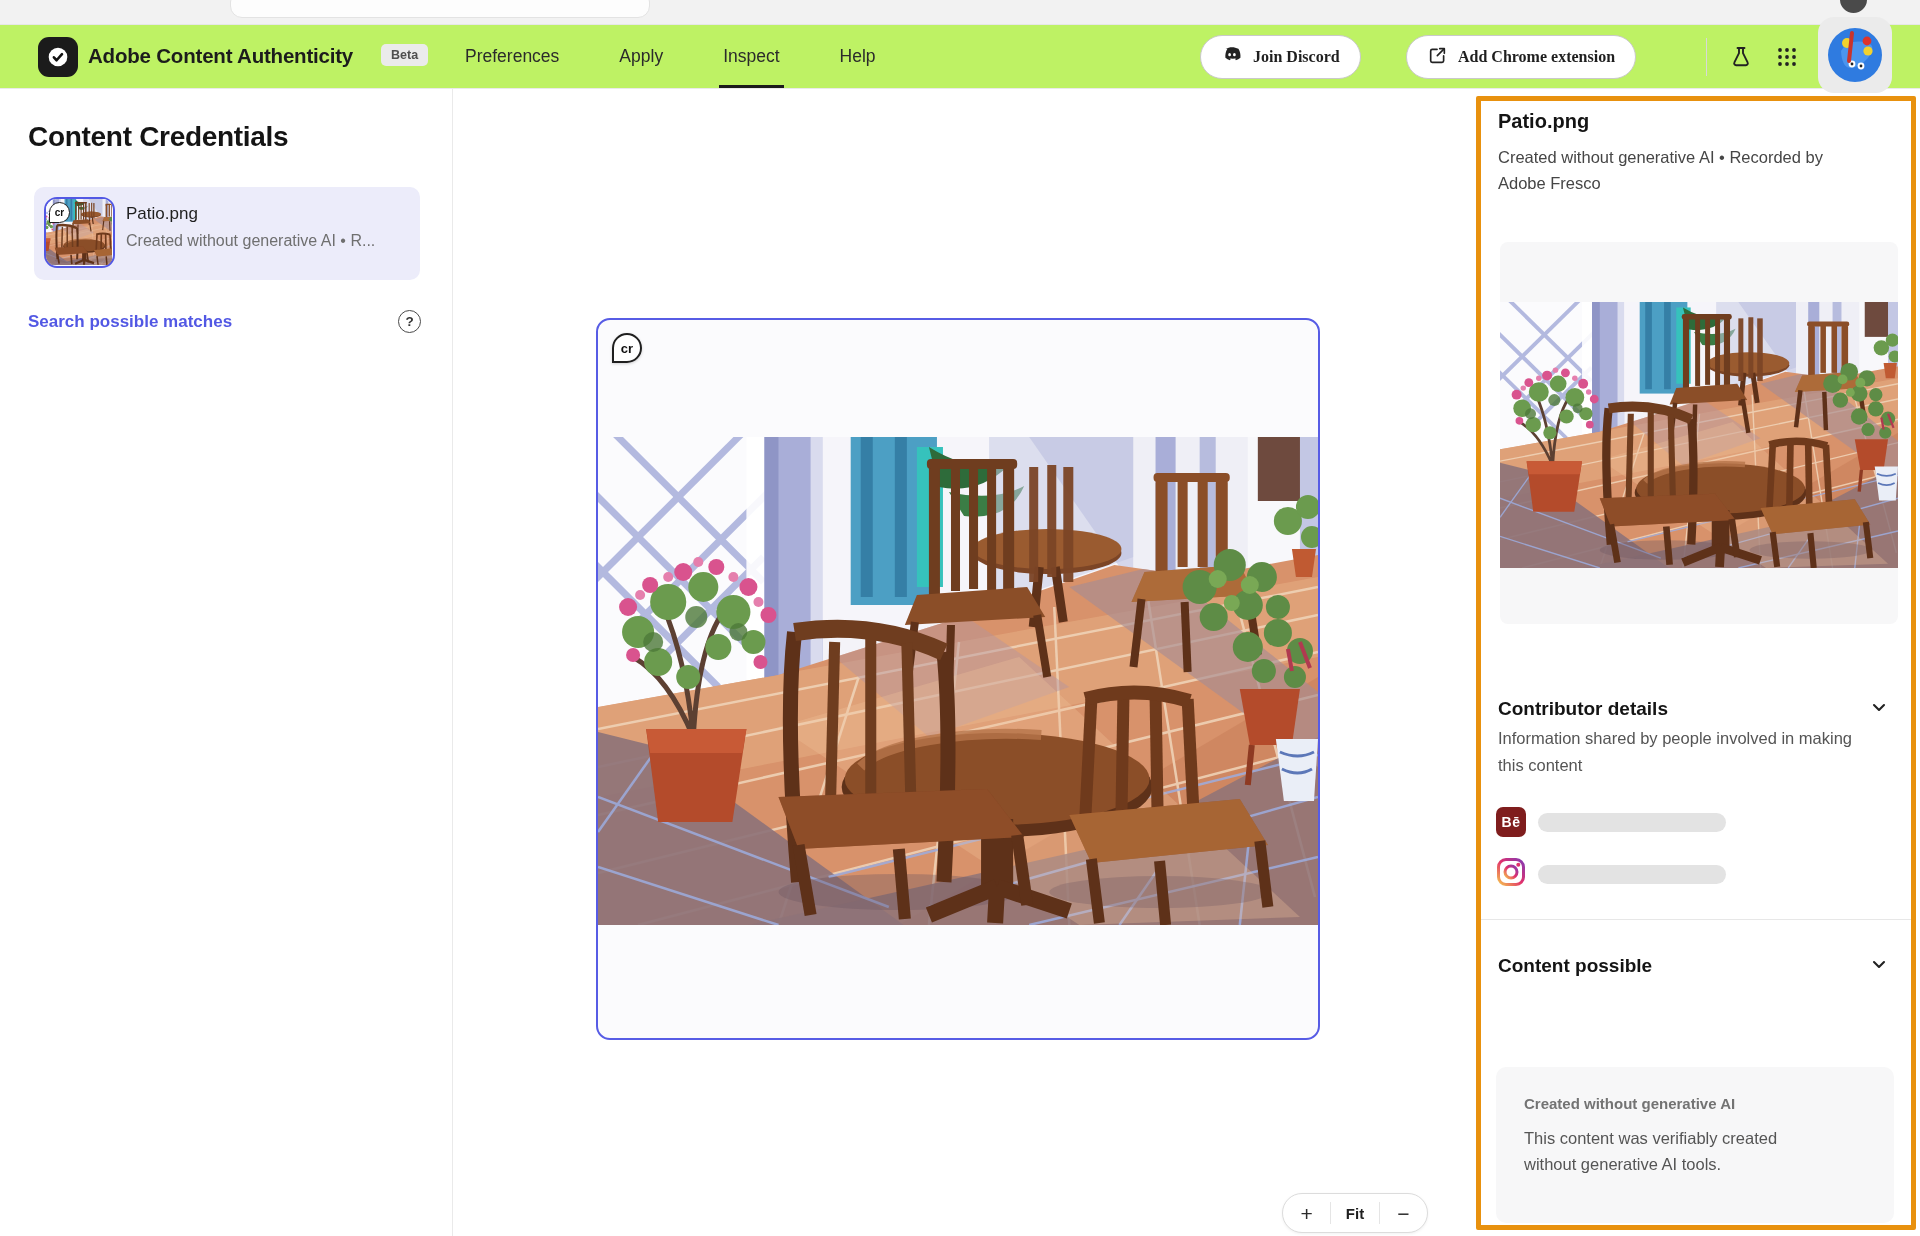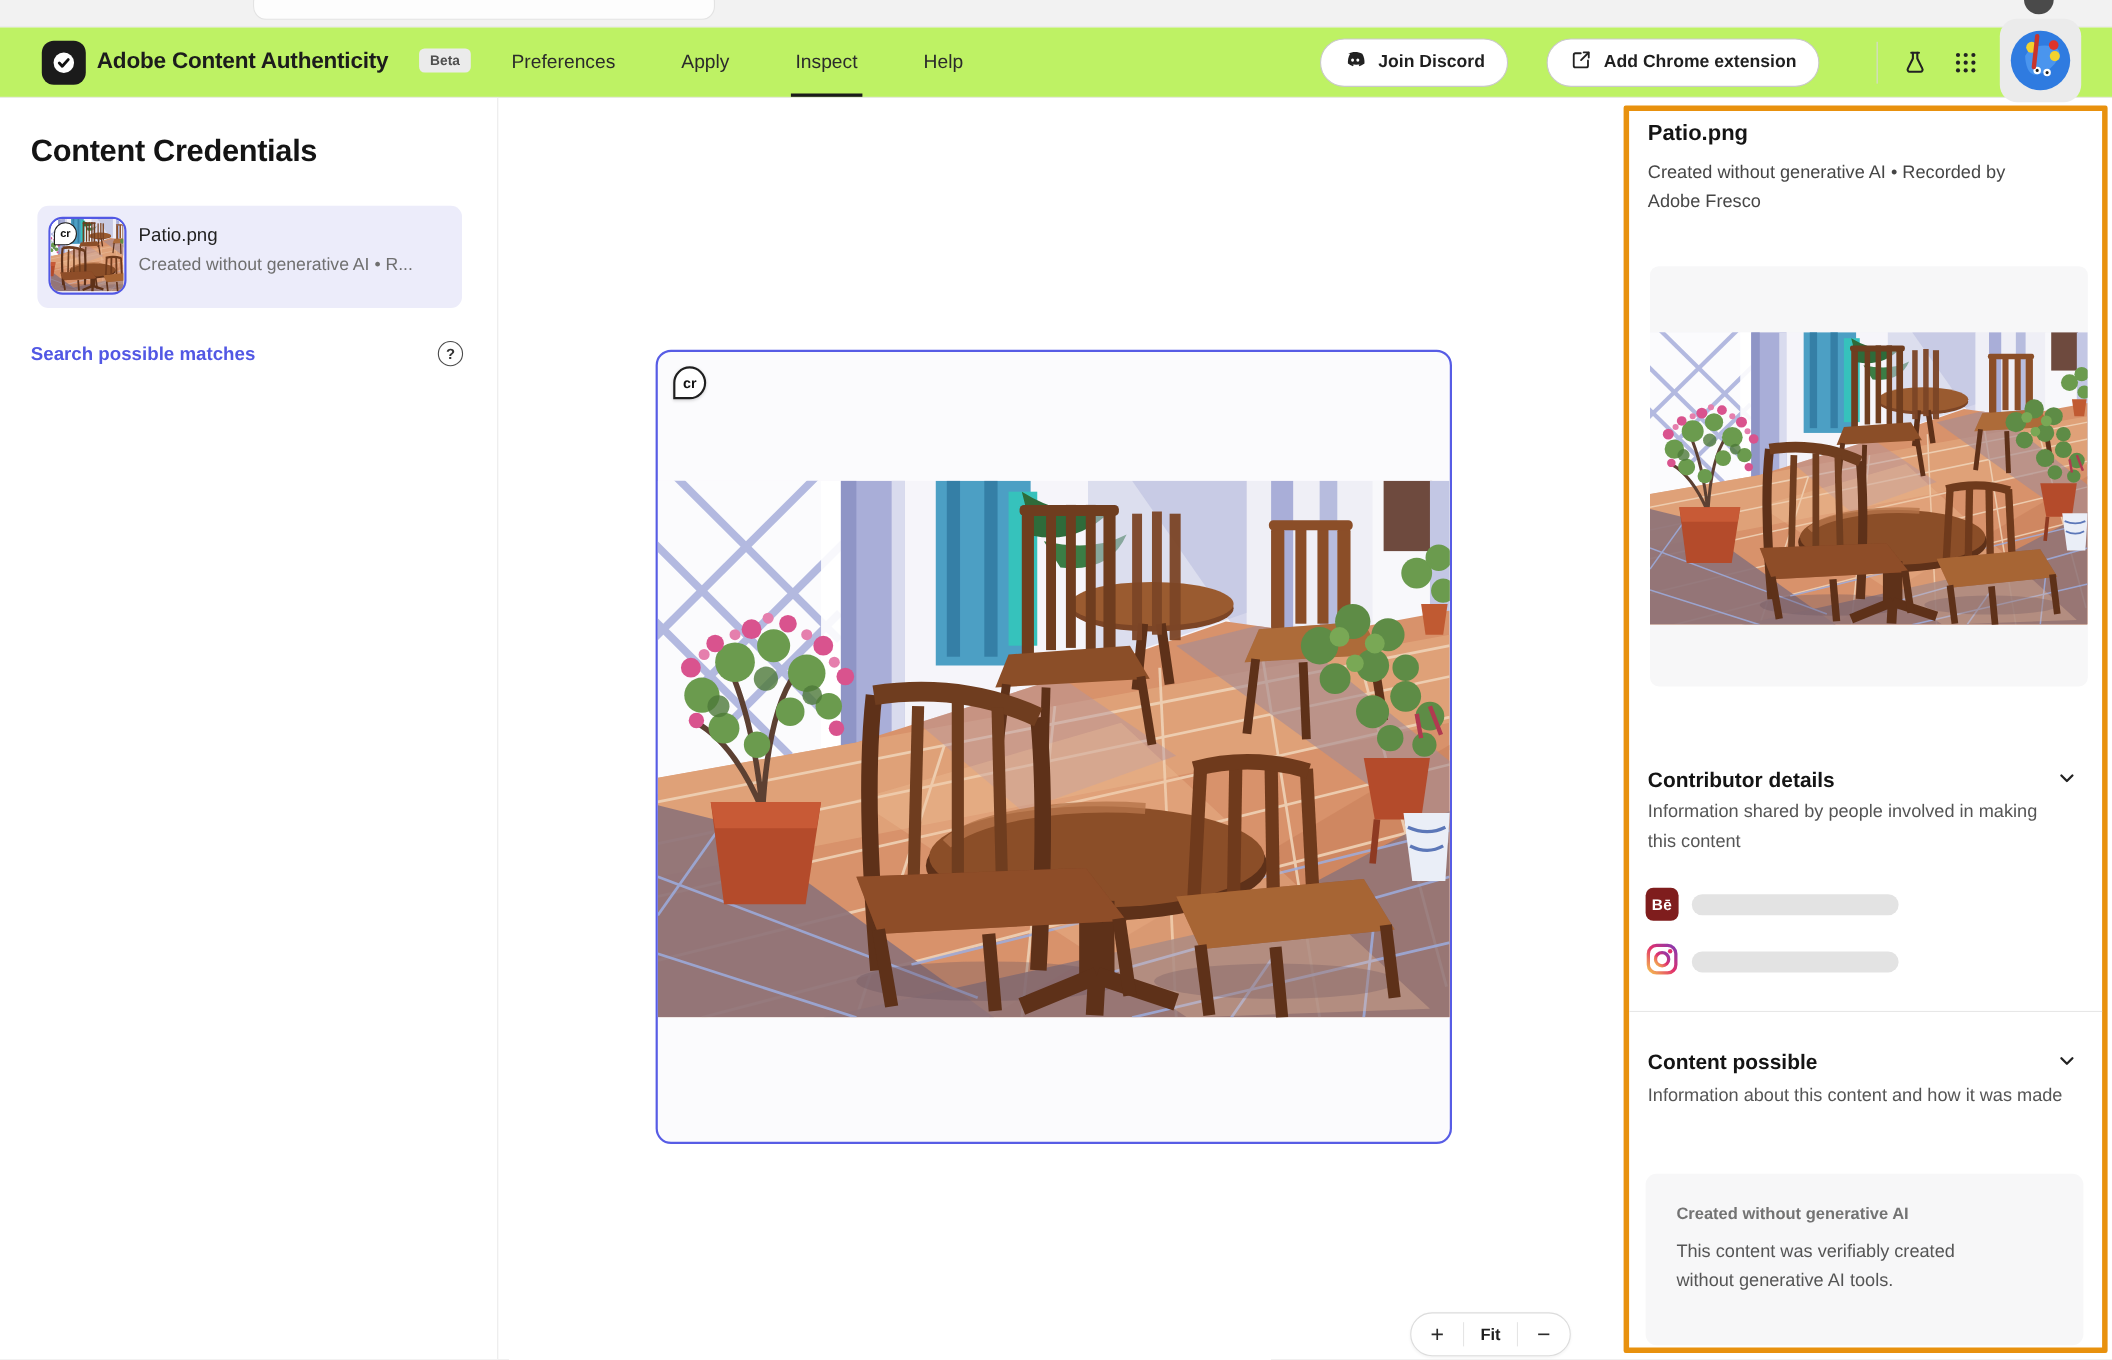--- a/index.html
+++ b/index.html
@@ -12,21 +12,21 @@
   .browser-avatar-partial { position:absolute; left:1840px; top:-14px; width:27px; height:27px; border-radius:50%; background:#4a4a4a; }
 
   
   .app-header { position:absolute; left:0; top:25px; width:1920px; height:64px; background:#bef264; border-bottom:1px solid #eaeaea; }
   .logo { position:absolute; left:38px; top:12px; width:40px; height:40px; background:#1b1b1b; border-radius:11px; display:flex; align-items:center; justify-content:center; }
   .brand-name { position:absolute; left:88px; top:19px; font-size:20.5px; font-weight:bold; letter-spacing:-0.2px; color:#1c1c1c; }
   .beta-badge { position:absolute; left:370px; top:19px; background:#ebebeb; color:#4f4f4f; font-size:12.5px; font-weight:bold; padding:4px 10px; border-radius:5px;margin-left:11px; }
   .main-nav { position:absolute; left:465px; top:0; height:100%; display:flex; gap:60px; }
   .nav-tab { position:relative; height:100%; display:flex; align-items:center; font-size:17.5px; color:#2b2b2b; cursor:pointer; background:none; border:none; font-family:inherit; }
   .nav-tab.active::after { content:""; position:absolute; left:-4px; right:-4px; bottom:0; height:3px; background:#1b1b1b; }
-  .pill-btn { position:absolute; top:10px; height:44px; display:inline-flex; align-items:center; gap:10px; padding:0 20px; border:1.6px solid #c9c9c9; border-radius:22px; background:#fff; font-size:16px; font-weight:bold; color:#1f1f1f; cursor:pointer; font-family:Liberation Sans, sans-serif; }
+  .pill-btn { position:absolute; top:10px; height:44px; display:inline-flex; align-items:center; gap:10px; padding:0 20px; border:1.6px solid #c9c9c9; border-radius:22px; background:#fff; font-size:16px; font-weight:bold; color:#1f1f1f; cursor:pointer; font-family:Liberation Serif, serif; }
   .vdivider { position:absolute; left:1706px; top:13px; width:1px; height:38px; background:#d8d8d8; }
   .icon-btn { position:absolute; top:13px; width:38px; height:38px; border:none; background:transparent; display:flex; align-items:center; justify-content:center; cursor:pointer; }
   .avatar-wrap { position:absolute; left:1818px; top:-8px; width:74px; height:76px; background:#ebebeb; border-radius:16px; display:flex; align-items:center; justify-content:center; border:none; cursor:pointer; }
 
   
   .sidebar { position:absolute; left:0; top:89px; width:453px; height:1147px; background:#fff; border-right:1px solid #eaeaea;padding-left:32px; }
   .sidebar-title { position:absolute; left:28px; top:32px; font-size:28px; font-weight:bold; color:#141414; letter-spacing:-0.3px; }
   .file-item { position:absolute; left:34px; top:98px; width:386px; height:93px; background:#ececfa; border-radius:10px; cursor:pointer; }
   .thumb { position:absolute; left:10px; top:10px; width:71px; height:71px; background:#fff; border:2.5px solid #5258e4; border-radius:13px; overflow:hidden; }
   .thumb svg.art { position:absolute; left:0; top:0; width:66px; height:66px; }
@@ -441,21 +441,20 @@
     <div class="panel-divider"></div>
 
     <div class="section-head" style="top:852px;">
       <h3>Content possible</h3>
       <span>
         <svg width="22" height="22" viewBox="0 0 22 22" fill="none" stroke="#222" stroke-width="2.1" stroke-linecap="round" stroke-linejoin="round">
             <polyline points="6,9 11,14 16,9"></polyline>
           </svg>
       </span>
     </div>
-    <p class="section-desc" style="top:882px;">Information about this content and how it was made</p>
 
     <div class="info-card">
       <div class="info-card-title">Created without generative AI</div>
       <div class="info-card-body">This content was verifiably created without generative AI tools.</div>
     </div>
   </section>
 
 </div>
 
 </body></html>

